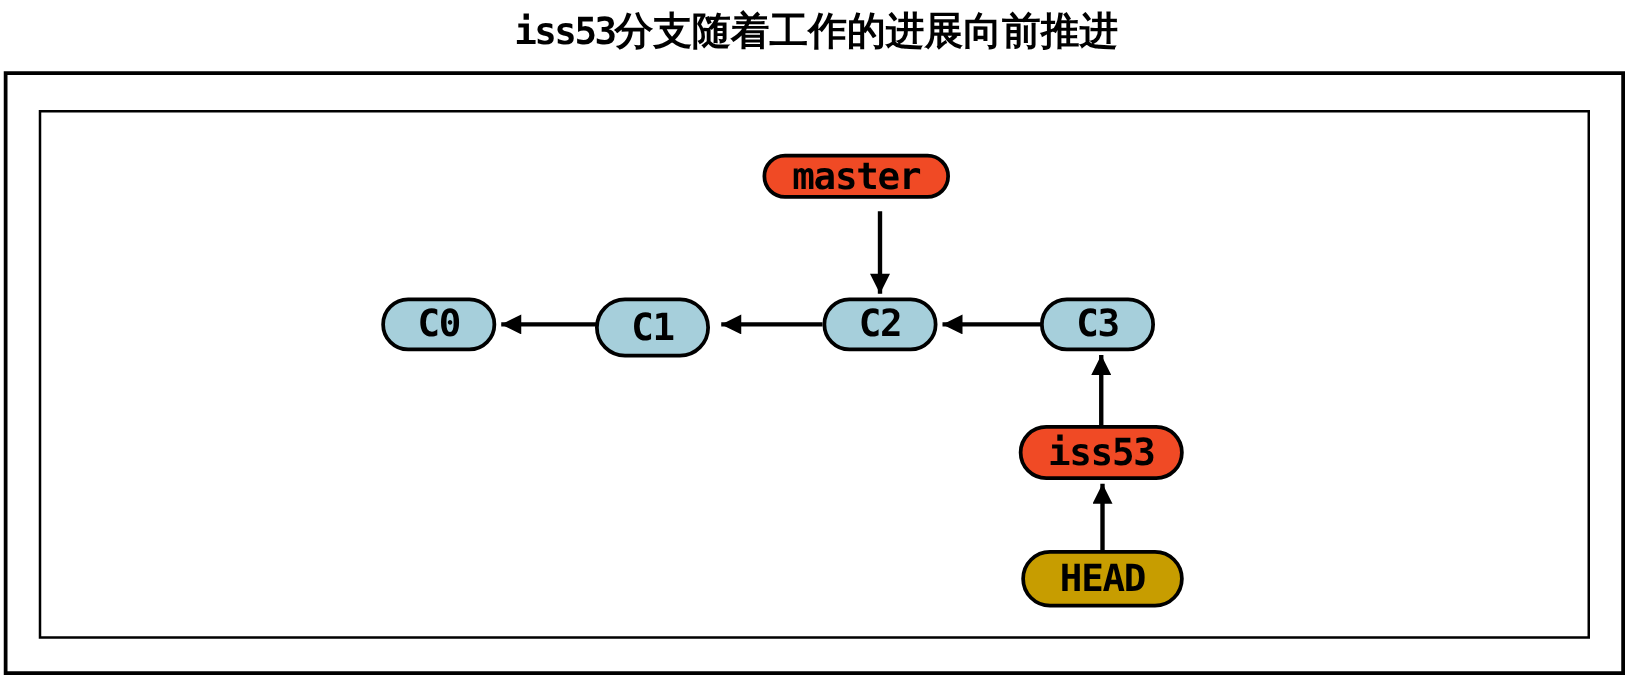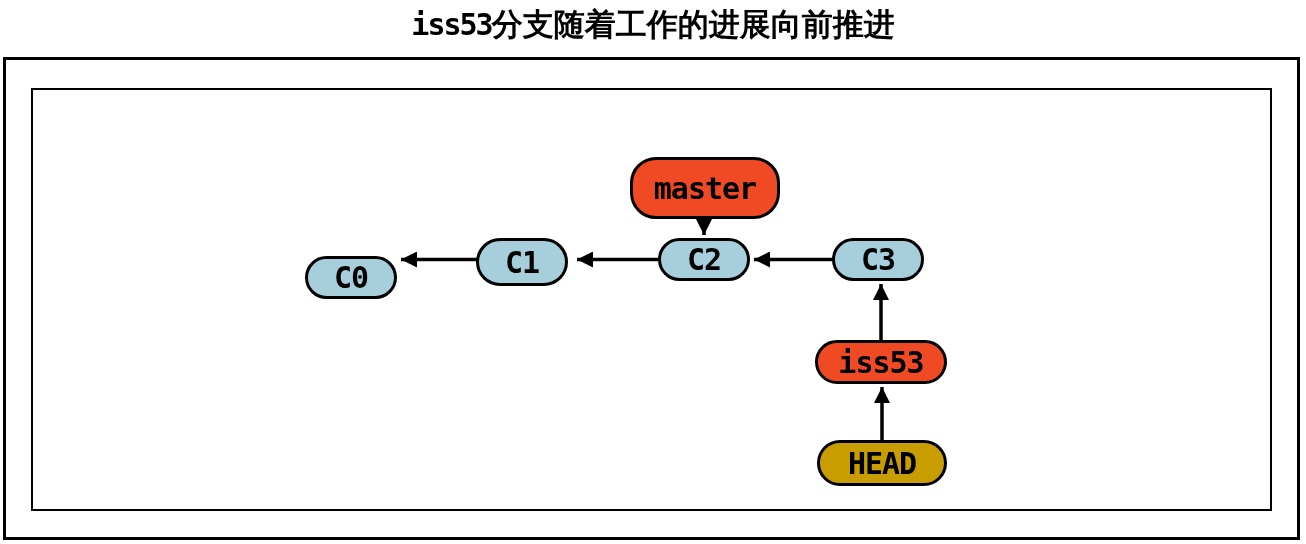--- a/index.html
+++ b/index.html
@@ -80,25 +80,25 @@
     font-family: "DejaVu Sans Mono", monospace;
     font-weight: bold;
     font-size: 30px;
     color: #000;
     letter-spacing: -1px;
   }
   .node.commit { background: var(--color-commit); }
   .node.branch { background: var(--color-branch); }
   .node.head   { background: var(--color-head); }
 
-  #node-c0     { left: 305px; top: 256px; width: 92px;  height: 43px; text-align: center; }
+  #node-c0     { left: 305px; top: 238px; width: 92px;  height: 43px; text-align: center; }
   #node-c1     { left: 476px; top: 238px; width: 92px;  height: 48px; text-align: right; }
   #node-c2     { left: 658px; top: 238px; width: 92px;  height: 43px; text-align: center; }
   #node-c3     { left: 832px; top: 238px; width: 92px;  height: 43px; }
-  #node-master { left: 630px; top: 123px; width: 150px; height: 62px; margin-top: 34px; }
+  #node-master { left: 610px; top: 123px; width: 150px; height: 36px; }
   #node-iss53  { left: 815px; top: 340px; width: 132px; height: 44px; }
   #node-head   { left: 817px; top: 440px; width: 130px; height: 46px; text-align: center; }
 </style>
 </head>
 <body>
 
 <div class="canvas">
 
   <div class="figure-title">
     <span class="code">iss53</span><span class="cjk">分支随着工作的进展向前推进</span>

